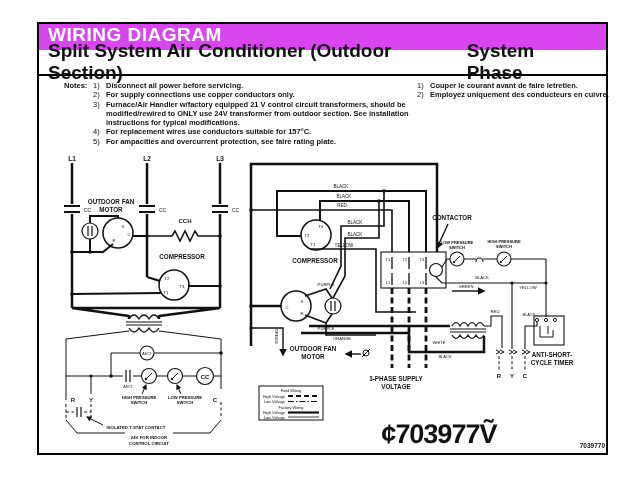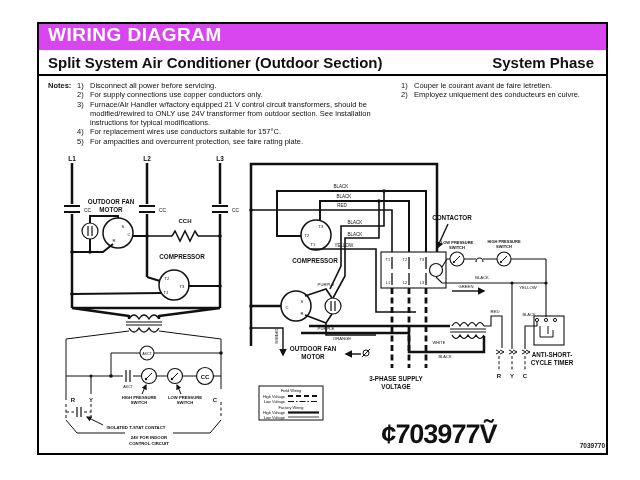--- a/index.html
+++ b/index.html
@@ -4,28 +4,28 @@
 <style>
   html,body{margin:0;padding:0;background:#fff;}
   #page{position:relative;width:640px;height:480px;background:#ffffff;overflow:hidden;
         font-family:"Liberation Sans",sans-serif;color:#111;}
   #frame{position:absolute;left:37px;top:22px;width:571px;height:433px;
          border:2px solid #000;box-sizing:border-box;background:#fff;}
   #titlebar{height:26px;background:#d946ef;display:flex;align-items:flex-start;}
   #titlebar span{color:#fff;font-size:19px;font-weight:bold;padding-left:9px;letter-spacing:.5px;}
   #subtitlebar{height:24px;border-bottom:2px solid #000;display:flex;align-items:center;
                justify-content:space-between;padding:0 12px 0 9px;}
-  #subtitlebar .sub{font-size:15px;font-weight:bold;}
-  #notes{position:absolute;left:0;top:52px;width:567px;height:80px;font-size:7.5px;line-height:9.3px;}
+  #subtitlebar .sub{font-size:19px;font-weight:bold;}
+  #notes{position:absolute;left:16px;top:52px;width:567px;height:80px;font-size:7.5px;line-height:9.3px;}
   #notes .nlabel{position:absolute;left:9px;top:5px;font-weight:bold;}
   #en-notes{position:absolute;left:38px;top:5px;width:322px;}
   #fr-notes{position:absolute;left:362px;top:5px;width:202px;}
   .nrow{display:flex;}
   .nn{width:13px;flex:none;}
-  .nt{flex:1;}
+  .nt{flex:1;font-weight:bold;}
   #diagram{position:absolute;left:0;top:132px;}
   #brand{position:absolute;left:2px;top:447px;font-size:21px;font-weight:bold;color:#1d3a6d;letter-spacing:.2px;}
   svg text{fill:#111;font-family:"Liberation Sans",sans-serif;}
   .lbl{font-weight:bold;}
   .wire{fill:none;stroke:#111;}
 </style>
 </head>
 <body>
 
 <div id="page">

